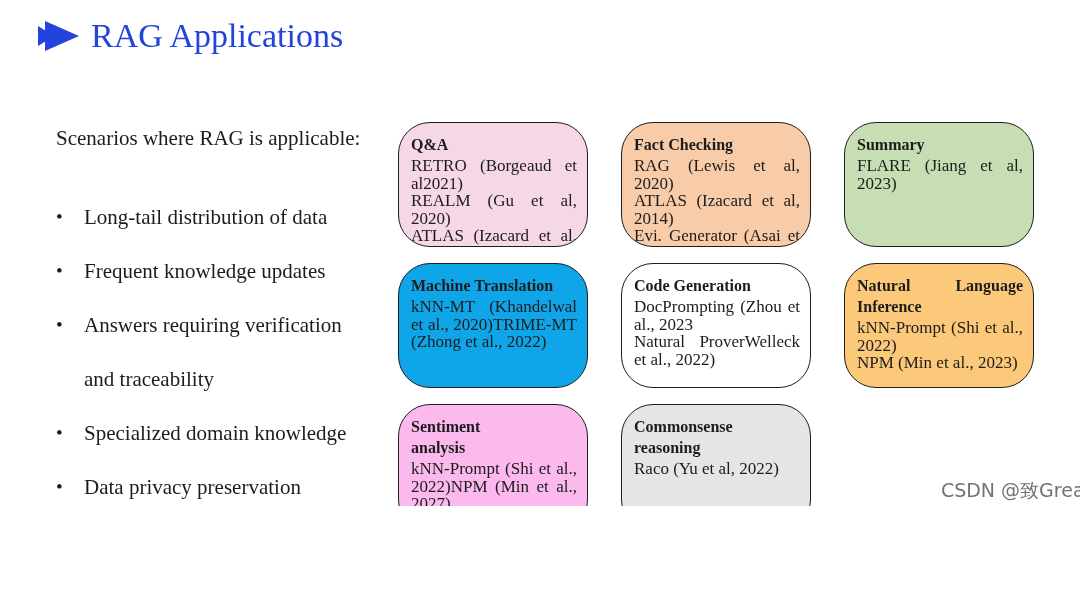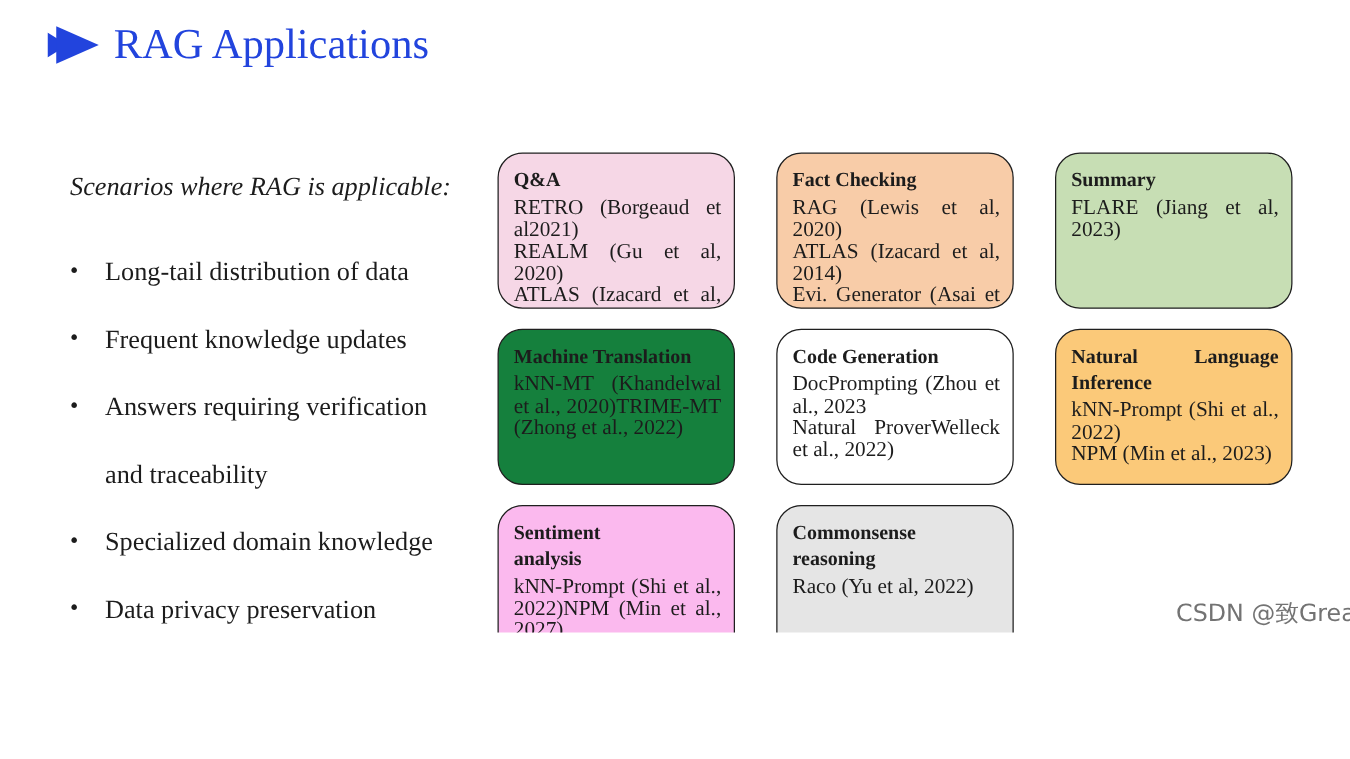--- a/index.html
+++ b/index.html
@@ -5,31 +5,31 @@
   html,body{margin:0;padding:0;}
   body{width:1080px;height:607px;background:#ffffff;font-family:"Liberation Serif",serif;color:#1c1c1c;}
   .slide{position:relative;width:1080px;height:506px;background:#ffffff;overflow:hidden;margin-left:16px;}
 
   
   .title-row{position:absolute;left:22px;top:16px;display:flex;align-items:center;gap:11px;}
   .title-arrow{width:42px;height:32px;flex:0 0 auto;}
   .title-text{font-size:34px;line-height:40px;color:#2244dd;white-space:nowrap;}
 
   
-  .intro{position:absolute;left:40px;top:135px;width:340px;font-size:21px;line-height:28px;font-style:italic;}
+  .intro{position:absolute;left:40px;top:124px;width:340px;font-size:21px;line-height:28px;}
   .bullets{position:absolute;left:40px;top:190px;width:340px;}
   .bullet-line{display:flex;line-height:54px;font-size:21px;}
   .bullet-marker{width:28px;flex:0 0 auto;font-size:19px;}
   .bullet-text{flex:1;}
 
   
   .grid{position:absolute;left:382px;top:122px;display:grid;
         grid-template-columns:190px 190px 190px;column-gap:33px;
         grid-template-rows:125px 125px 128px;row-gap:16px;}
-  .box{border:1.5px solid #1f1f1f;border-radius:20px;box-sizing:border-box;
+  .box{border:1.5px solid #1f1f1f;border-radius:32px;box-sizing:border-box;
        padding:11px 10px 24px 12px;overflow:hidden;background:#fff;}
   .box-title{font-weight:bold;font-size:16px;line-height:21px;margin-bottom:2px;
              white-space:pre-line;text-align:justify;text-justify:inter-character;}
   .box-line{font-size:17px;line-height:17.5px;text-align:justify;text-justify:inter-character;}
 
   
   .watermark{position:absolute;right:4px;bottom:2px;
              font-family:"DejaVu Sans","Liberation Sans",sans-serif;
              font-size:19px;color:#737373;}
 </style>
@@ -90,21 +90,21 @@
       <div class="box-line">ATLAS (Izacard et al, 2014)</div>
       <div class="box-line">Evi. Generator (Asai et al, 2022a)</div>
     </div>
 
 
     <div class="box" style="background-color: rgb(199, 222, 180);">
       <div class="box-title">Summary</div>
       <div class="box-line">FLARE (Jiang et al, 2023)</div>
     </div>
 
-    <div class="box" style="background-color: #15803d;">
+    <div class="box" style="background-color: #0ea5e9;">
       <div class="box-title">Machine Translation</div>
       <div class="box-line">kNN-MT (Khandelwal et al., 2020)TRIME-MT (Zhong et al., 2022)</div>
     </div>
 
     <div class="box" style="background-color: rgb(255, 255, 255);">
       <div class="box-title">Code Generation</div>
       <div class="box-line">DocPrompting (Zhou et al., 2023</div>
       <div class="box-line">Natural ProverWelleck et al., 2022)</div>
     </div>
 

